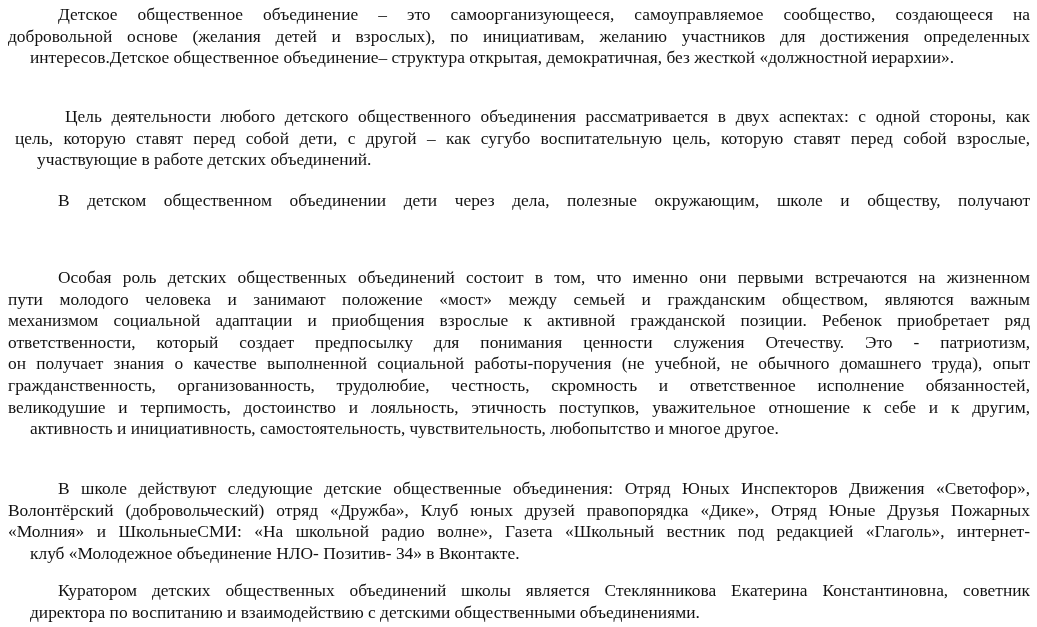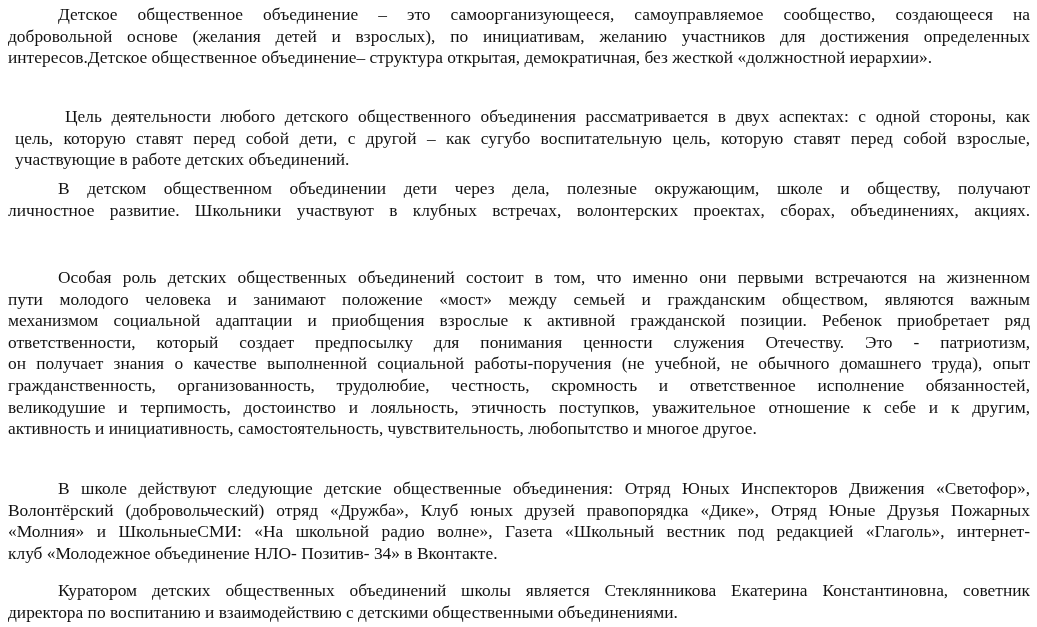--- a/index.html
+++ b/index.html
@@ -39,42 +39,42 @@
     text-align: justify;
     text-align-last: justify;
     height: 21.6px;
     overflow: visible;
   }
   .line.first {
     padding-left: 50px;
   }
   .line.last {
     text-align-last: left;
+    margin-left: 22px;
   }
 </style>
 </head>
 <body>
 
 <div class="doc">
 
   <div class="para p1" style="top:4px;">
     <span class="line first">Детское общественное объединение – это самоорганизующееся, самоуправляемое сообщество, создающееся на</span>
     <span class="line">добровольной основе (желания детей и взрослых), по инициативам, желанию участников для достижения определенных</span>
     <span class="line last">интересов.Детское общественное объединение– структура открытая, демократичная, без жесткой «должностной иерархии».</span>
   </div>
 
   <div class="para p2" style="top:106px;">
     <span class="line first">Цель деятельности любого детского общественного объединения рассматривается в двух аспектах: с одной стороны, как</span>
     <span class="line">цель, которую ставят перед собой дети, с другой – как сугубо воспитательную цель, которую ставят перед собой взрослые,</span>
     <span class="line last">участвующие в работе детских объединений.</span>
   </div>
 
-  <div class="para p3" style="top:178px;">
+  <div class="para p3" style="top:190px;">
     <span class="line first">В детском общественном объединении дети через дела, полезные окружающим, школе и обществу, получают</span>
-    <span class="line">личностное развитие. Школьники участвуют в клубных встречах, волонтерских проектах, сборах, объединениях, акциях.</span>
   </div>
 
   <div class="para p4" style="top:267px;">
     <span class="line first">Особая роль детских общественных объединений состоит в том, что именно они первыми встречаются на жизненном</span>
     <span class="line">пути молодого человека и занимают положение «мост» между семьей и гражданским обществом, являются важным</span>
     <span class="line">механизмом социальной адаптации и приобщения взрослые к активной гражданской позиции. Ребенок приобретает ряд</span>
     <span class="line">ответственности, который создает предпосылку для понимания ценности служения Отечеству. Это - патриотизм,</span>
     <span class="line">он получает знания о качестве выполненной социальной работы-поручения (не учебной, не обычного домашнего труда), опыт</span>
     <span class="line">гражданственность, организованность, трудолюбие, честность, скромность и ответственное исполнение обязанностей,</span>
     <span class="line">великодушие и терпимость, достоинство и лояльность, этичность поступков, уважительное отношение к себе и к другим,</span>

